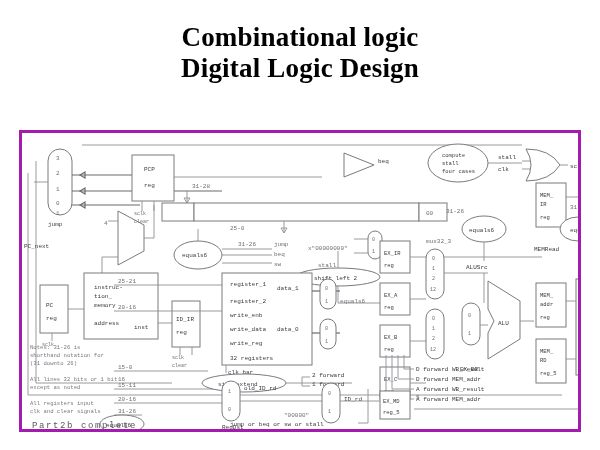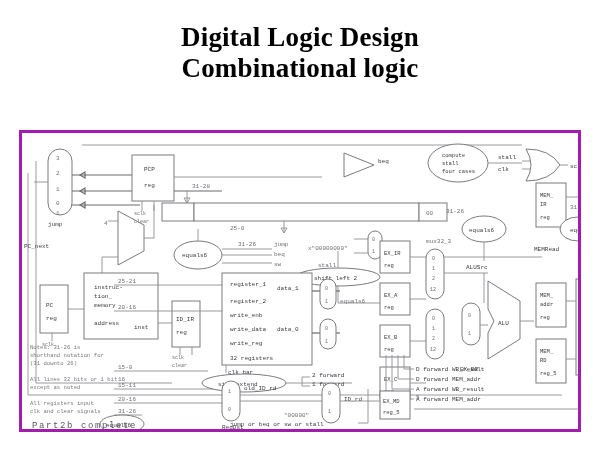--- a/index.html
+++ b/index.html
@@ -29,22 +29,22 @@
   .el{stroke:#7a7a80;stroke-width:1;fill:#fff;}
   .notes{font-family:"Liberation Mono",monospace;fill:#7a7a80;}
   .part{font-family:"Liberation Mono",monospace;fill:#58585e;letter-spacing:1.6px;}
 </style>
 </head>
 <body>
 
 <div class="slide">
 
   <div class="title">
+    <div>Combinational logic</div>
     <div>Digital Logic Design</div>
-    <div>Combinational logic</div>
   </div>
 
   <div class="figure-frame">
     <div class="figure">
       <svg viewBox="0 0 556 296" preserveAspectRatio="none">
 
         <path class="ln" d="M60 12 H500"></path>
         <path class="ln" d="M14 28 V250 H150"></path>
         <path class="ln" d="M6 40 V262 H540"></path>
 

